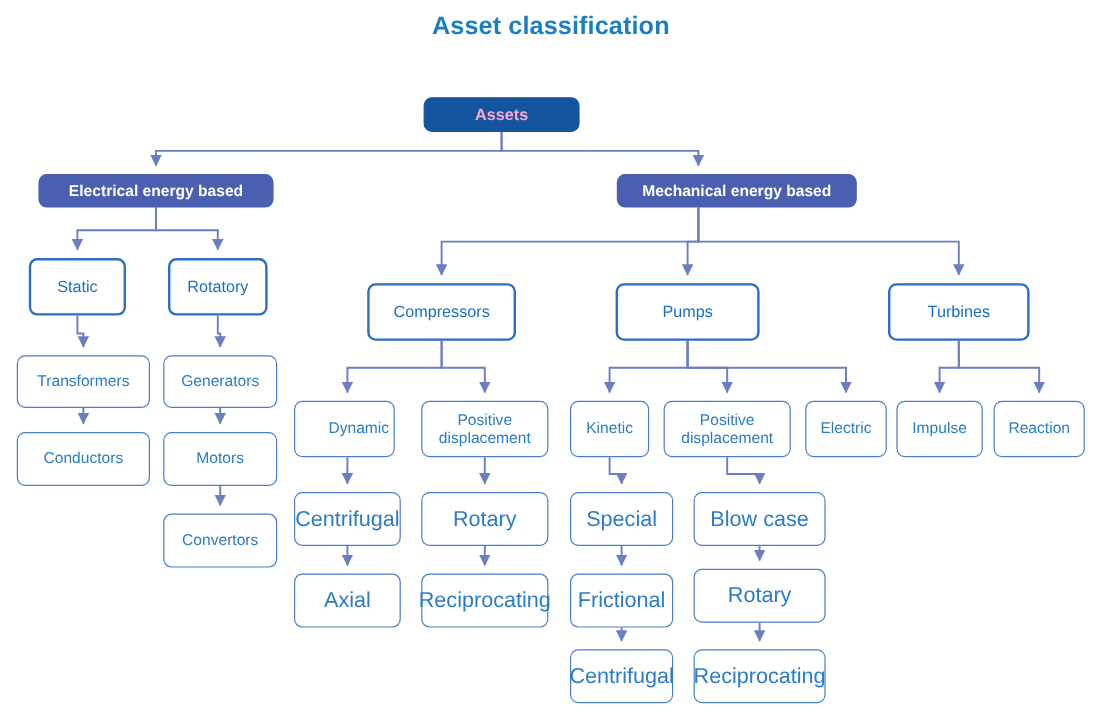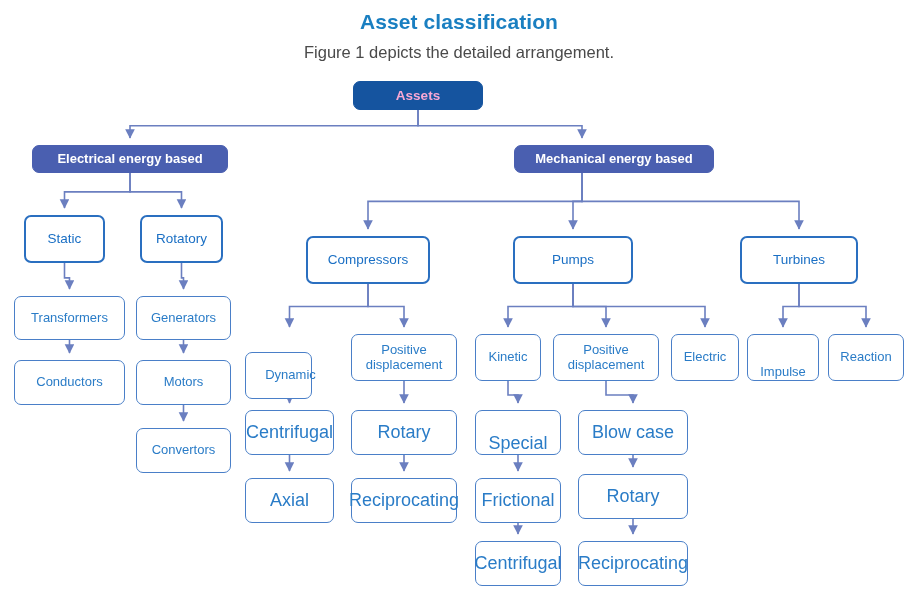--- a/index.html
+++ b/index.html
@@ -90,21 +90,20 @@
     color: #2a7cc7;
     font-size: 18px;
     border: 1.6px solid #4a7fc8;
   }
 </style>
 </head>
 <body>
 
 <div id="stage">
   <div class="title">Asset classification</div>
-  <div class="subtitle">Figure 1 depicts the detailed arrangement.</div>
   <svg id="edges" viewBox="0 0 918 602">
       <defs>
         <marker id="arw" markerWidth="8" markerHeight="8" refX="5.5" refY="3" orient="auto">
           <path d="M0,0 L6,3 L0,6 z" fill="#6b7fc0"></path>
         </marker>
       </defs>
       <path d="M418,110 L418,125.75 L130,125.75 L130,138" fill="none" stroke="#6b7fc0" stroke-width="1.6" marker-end="url(#arw)"></path>
       <path d="M418,110 L418,125.75 L582,125.75 L582,138" fill="none" stroke="#6b7fc0" stroke-width="1.6" marker-end="url(#arw)"></path>
       <path d="M130,173 L130,191.9 L64.5,191.9 L64.5,208" fill="none" stroke="#6b7fc0" stroke-width="1.6" marker-end="url(#arw)"></path>
       <path d="M130,173 L130,191.9 L181.5,191.9 L181.5,208" fill="none" stroke="#6b7fc0" stroke-width="1.6" marker-end="url(#arw)"></path>
@@ -141,33 +140,33 @@
       <div class="node n-l2" style="left: 24px; top: 215px; width: 81px; height: 48px;"><span>Static</span></div>
       <div class="node n-l2" style="left: 140px; top: 215px; width: 83px; height: 48px;"><span>Rotatory</span></div>
       <div class="node n-l2" style="left: 306px; top: 236px; width: 124px; height: 48px;"><span>Compressors</span></div>
       <div class="node n-l2" style="left: 513px; top: 236px; width: 120px; height: 48px;"><span>Pumps</span></div>
       <div class="node n-l2" style="left: 740px; top: 236px; width: 118px; height: 48px;"><span>Turbines</span></div>
       <div class="node n-l3" style="left: 14px; top: 296px; width: 111px; height: 44px;"><span>Transformers</span></div>
       <div class="node n-l3" style="left: 14px; top: 360px; width: 111px; height: 45px;"><span>Conductors</span></div>
       <div class="node n-l3" style="left: 136px; top: 296px; width: 95px; height: 44px;"><span>Generators</span></div>
       <div class="node n-l3" style="left: 136px; top: 360px; width: 95px; height: 45px;"><span>Motors</span></div>
       <div class="node n-l3" style="left: 136px; top: 428px; width: 95px; height: 45px;"><span>Convertors</span></div>
-      <div class="node n-l3" style="left: 245px; top: 352px; width: 67px; height: 47px; padding-left: 24px;"><span>Dynamic</span></div>
+      <div class="node n-l3" style="left: 245px; top: 334px; width: 84px; height: 47px; padding-left: 24px;"><span>Dynamic</span></div>
       <div class="node n-l3" style="left: 351px; top: 334px; width: 106px; height: 47px;"><span>Positive
 displacement</span></div>
       <div class="node n-l4" style="left: 245px; top: 410px; width: 89px; height: 45px;"><span>Centrifugal</span></div>
       <div class="node n-l4" style="left: 351px; top: 410px; width: 106px; height: 45px;"><span>Rotary</span></div>
       <div class="node n-l4" style="left: 245px; top: 478px; width: 89px; height: 45px;"><span>Axial</span></div>
       <div class="node n-l4" style="left: 351px; top: 478px; width: 106px; height: 45px;"><span>Reciprocating</span></div>
       <div class="node n-l3" style="left: 475px; top: 334px; width: 66px; height: 47px;"><span>Kinetic</span></div>
       <div class="node n-l3" style="left: 553px; top: 334px; width: 106px; height: 47px;"><span>Positive
 displacement</span></div>
       <div class="node n-l3" style="left: 671px; top: 334px; width: 68px; height: 47px;"><span>Electric</span></div>
-      <div class="node n-l4" style="left: 475px; top: 410px; width: 86px; height: 45px; align-items: flex-end;"><span>Special</span></div>
+      <div class="node n-l4" style="left: 475px; top: 410px; width: 86px; height: 45px;"><span>Special</span></div>
       <div class="node n-l4" style="left: 578px; top: 410px; width: 110px; height: 45px;"><span>Blow case</span></div>
       <div class="node n-l4" style="left: 475px; top: 478px; width: 86px; height: 45px;"><span>Frictional</span></div>
       <div class="node n-l4" style="left: 578px; top: 474px; width: 110px; height: 45px;"><span>Rotary</span></div>
       <div class="node n-l4" style="left: 475px; top: 541px; width: 86px; height: 45px;"><span>Centrifugal</span></div>
       <div class="node n-l4" style="left: 578px; top: 541px; width: 110px; height: 45px;"><span>Reciprocating</span></div>
-      <div class="node n-l3" style="left: 747px; top: 334px; width: 72px; height: 47px; align-items: flex-end;"><span>Impulse</span></div>
+      <div class="node n-l3" style="left: 747px; top: 334px; width: 72px; height: 47px;"><span>Impulse</span></div>
       <div class="node n-l3" style="left: 828px; top: 334px; width: 76px; height: 47px;"><span>Reaction</span></div>
     </div>
 </div>
 
 </body></html>

